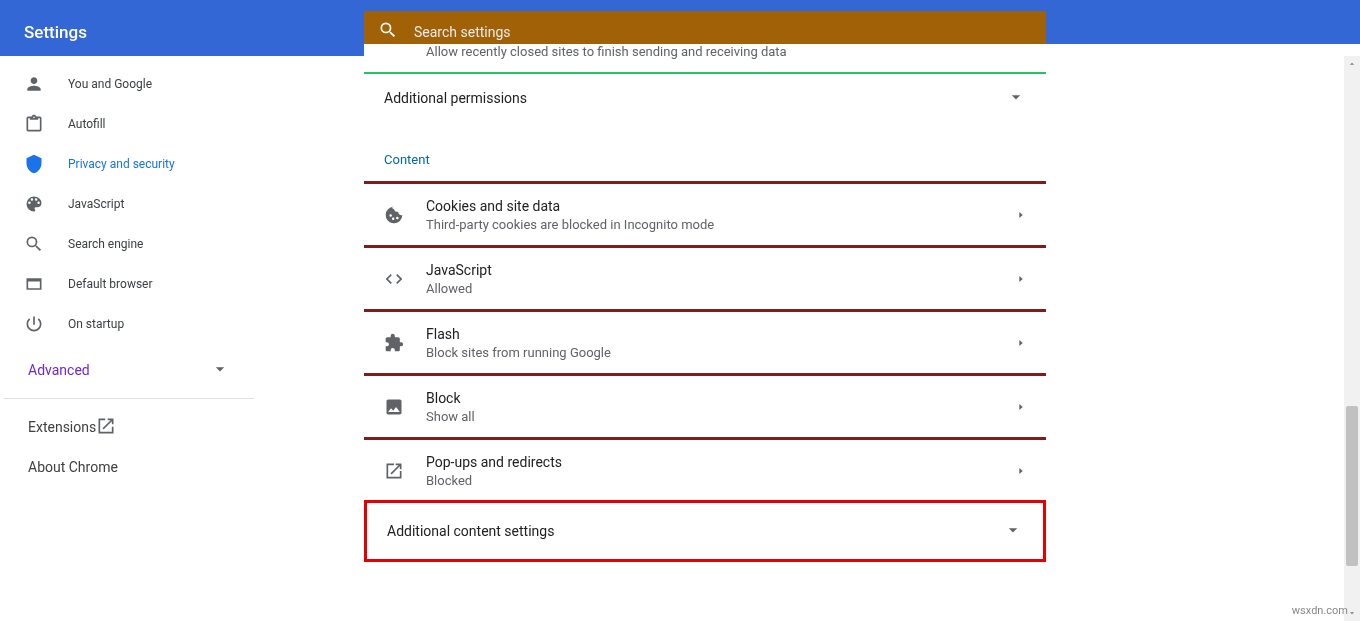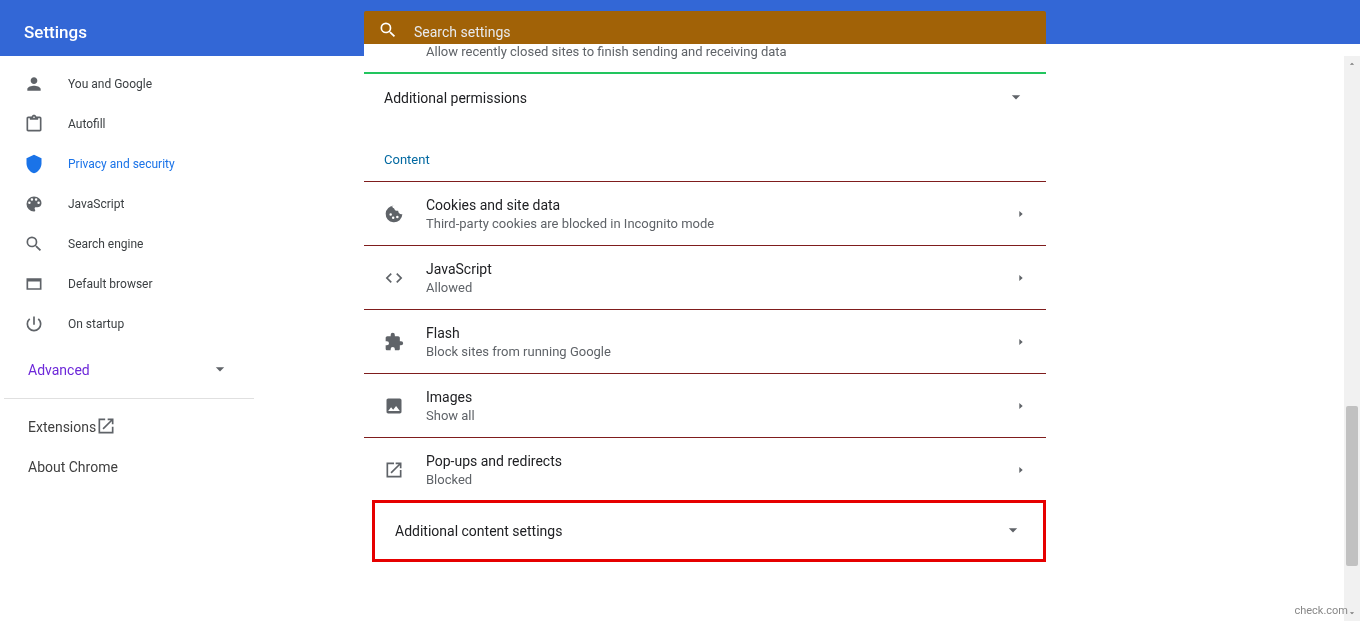--- a/index.html
+++ b/index.html
@@ -116,21 +116,21 @@
   .section-label {
     padding: 30px 20px 14px 20px;
     font-size: 13px;
     color: #0369a1;
   }
   .content-row {
     display: flex;
     align-items: center;
     height: 64px;
     padding: 16px 20px;
-    border-top: 1px solid #7f1d1d;
+    border-top: 3px solid #7f1d1d;
     cursor: pointer;
     position: relative;
   }
   .content-row .row-icon { width: 20px; height: 20px; margin-right: 22px; display: inline-flex; align-items: center; justify-content: center; }
   .content-row .row-icon svg { width: 20px; height: 20px; fill: #5f6368; }
   .row-text .primary { font-size: 14px; color: #202124; line-height: 20px; }
   .row-text .secondary { font-size: 13px; color: #5f6368; line-height: 18px; }
   .row-arrow { position: absolute; right: 20px; }
   .row-arrow svg { width: 10px; height: 10px; fill: #5f6368; }
 
@@ -138,21 +138,20 @@
     border: 3px solid #e60000;
     height: 62px;
     display: flex;
     align-items: center;
     justify-content: space-between;
     padding: 0 20px;
     font-size: 14px;
     color: #202124;
     cursor: pointer;
     margin-top: -1px;
-    margin-left: 8px;
   }
 
   .right-gap {
     position: absolute;
     top: 44px;
     left: 1046px;
     right: 0;
     bottom: 0;
     background: #fff;
   }
@@ -324,21 +323,21 @@
         </svg></span>
   </div>
 
   <div class="content-row">
     <span class="row-icon">
         <svg viewBox="0 0 24 24">
           <path d="M21 19V5c0-1.1-.9-2-2-2H5c-1.1 0-2 .9-2 2v14c0 1.1.9 2 2 2h14c1.1 0 2-.9 2-2zM8.5 13.5l2.5 3.01L14.5 12l4.5 6H5l3.5-4.5z"></path>
         </svg>
       </span>
     <div class="row-text">
-      <div class="primary">Images</div>
+      <div class="primary">Block</div>
       <div class="secondary">Show all</div>
     </div>
     <span class="row-arrow"><svg viewBox="0 0 24 24">
           <path d="M8 5l8 7-8 7z"></path>
         </svg></span>
   </div>
 
   <div class="content-row">
     <span class="row-icon">
         <svg viewBox="0 0 24 24">
@@ -371,13 +370,13 @@
       </svg>
     </div>
   <div class="thumb"></div>
   <div class="arrow-dn">
       <svg viewBox="0 0 24 24">
         <path d="M7 10l5 5 5-5z"></path>
       </svg>
     </div>
 </div>
 
-<div class="watermark">check.com</div>
+<div class="watermark">wsxdn.com</div>
 
 </body></html>

